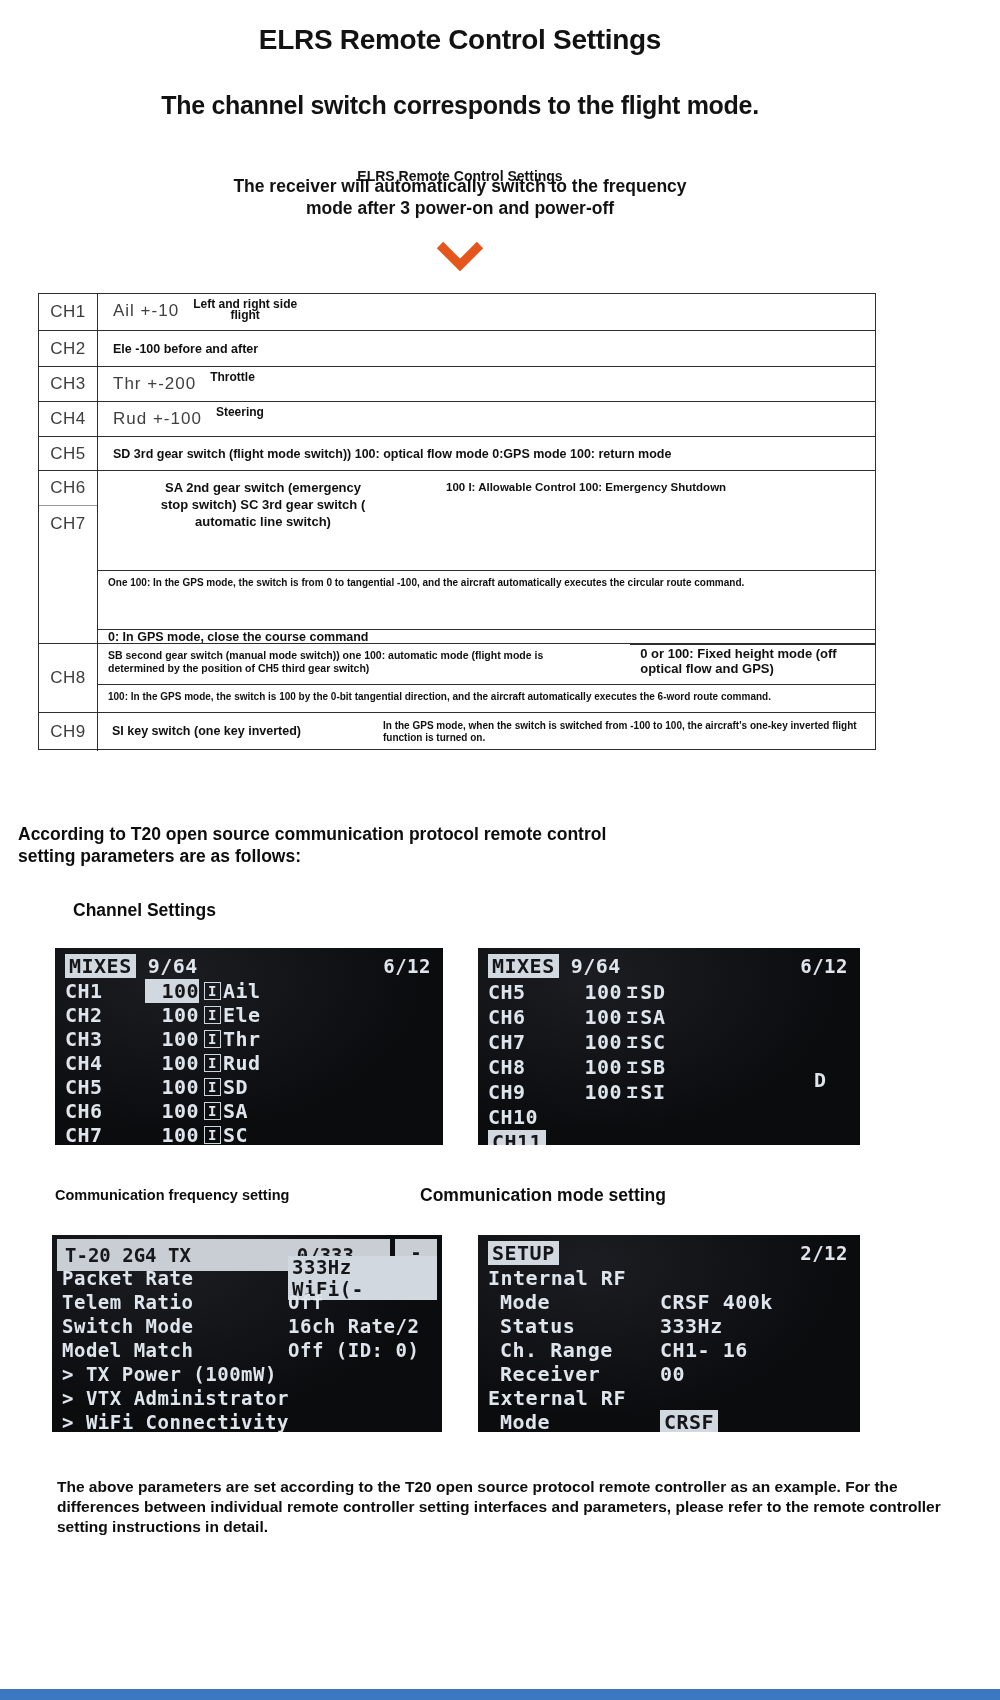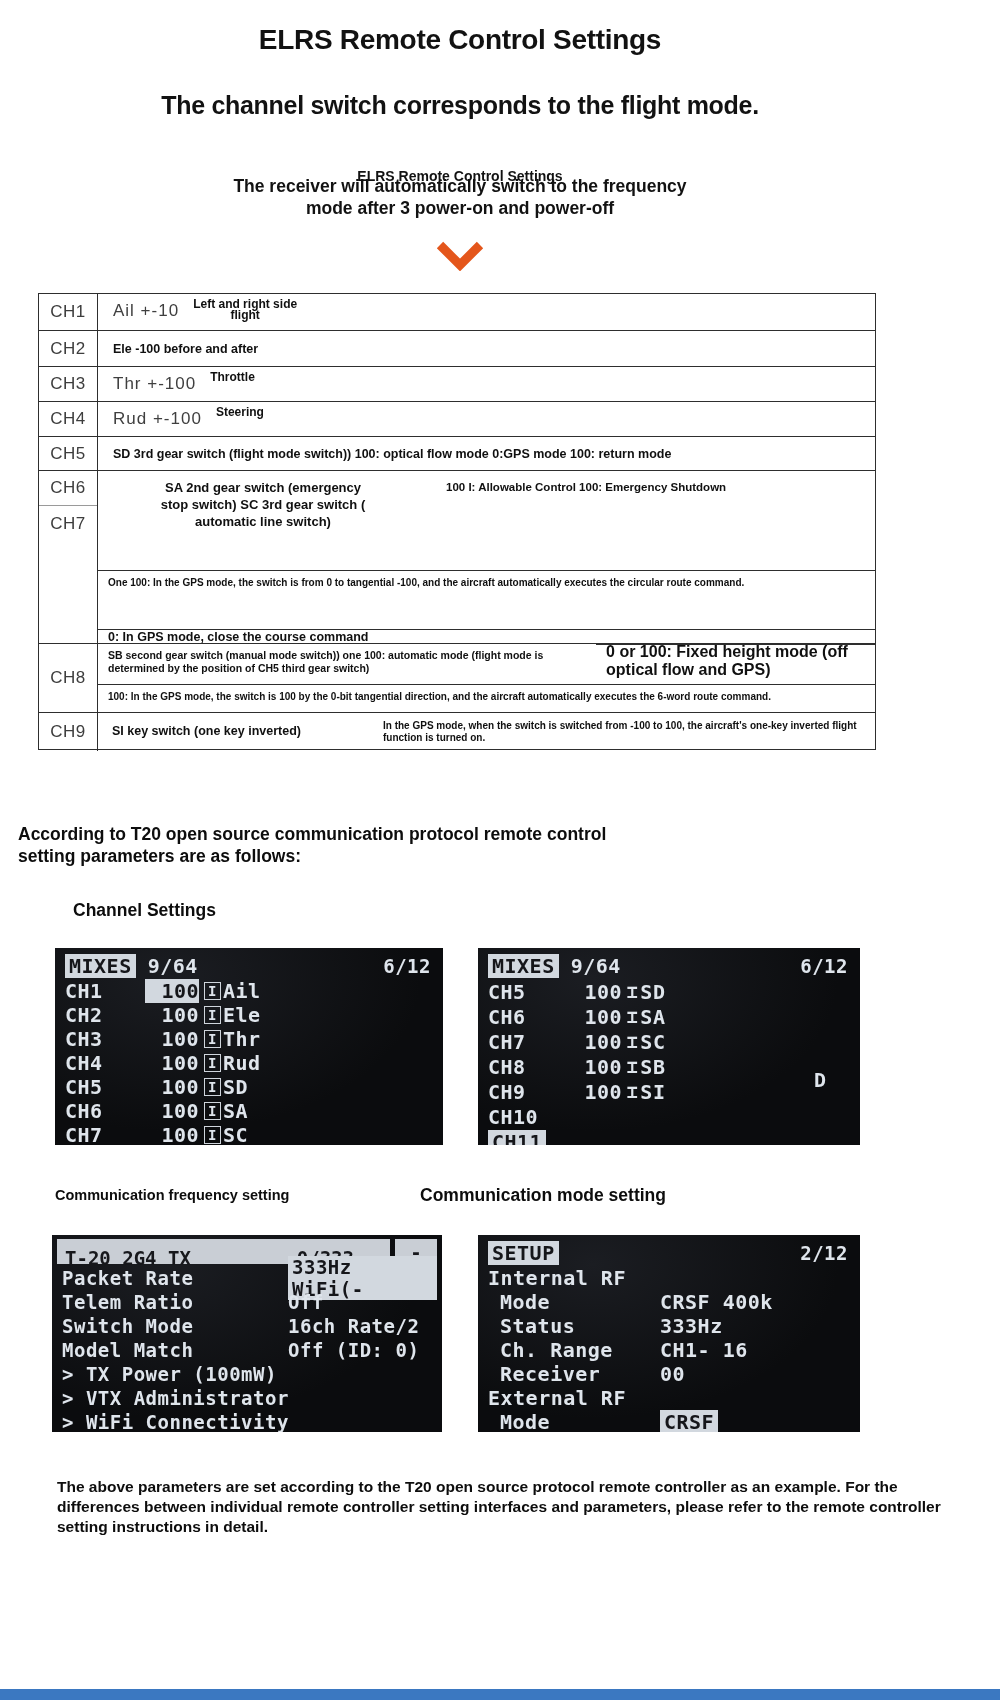--- a/index.html
+++ b/index.html
@@ -33,21 +33,21 @@
   .b67-content { flex:1; display:flex; flex-direction:column;gap:40px; }
   .b67-a { height:70px; display:flex; }
   .b67-a-left { width:330px; font-size:13px; font-weight:700; line-height:17px; text-align:center; padding-top:8px; color:#101010; }
   .b67-a-right { flex:1; font-size:11.5px; font-weight:700; padding:10px 0 0 18px; color:#101010; }
   .sub-row { border-top:1.5px solid #2e2e2e; }
   .sub-tiny { font-size:10px; font-weight:700; line-height:12px; padding:6px 14px 0 10px; color:#101010; }
   .s1 { height:37px; } .s2 { height:31px; display:flex; align-items:center; padding-left:10px; } .s3 { height:35px; }
   .block8 { height:69px; }
   .b8-content { flex:1; display:flex; flex-direction:row; }
   .b8-main { height:37px; font-size:10.5px; font-weight:700; line-height:13px; padding:5px 30px 0 10px; color:#101010; }
-  .b8-sub { height:32px; border-top:1.5px solid #2e2e2e; display:flex; align-items:center; padding-left:10px; font-size:16px; font-weight:700; color:#101010; }
+  .b8-sub { height:32px; border-top:1.5px solid #2e2e2e; display:flex; align-items:center; padding-left:10px; font-size:13px; font-weight:700; color:#101010; }
   .r9 { height:38px; }
   .r9-left { width:230px; font-size:12.5px; font-weight:700; padding:11px 0 0 14px; color:#101010; }
   .r9-right { flex:1; font-size:10px; font-weight:700; line-height:12px; padding:7px 10px 0 55px; color:#101010; }
 
   
   .t20-head { position:absolute; left:18px; top:824px; font-size:17.5px; font-weight:700; line-height:21.5px; color:#0d0d0d; }
   .chset-head { position:absolute; left:73px; top:900px; font-size:17.5px; font-weight:700; color:#0d0d0d; }
   .freq-label { position:absolute; left:55px; top:1187px; font-size:14.5px; font-weight:700; color:#0d0d0d; }
   .mode-label { position:absolute; left:420px; top:1185px; font-size:17.5px; font-weight:700; color:#0d0d0d; }
   .footer-text { position:absolute; left:57px; top:1477px; width:888px; font-size:15.5px; font-weight:700; line-height:20px; color:#0d0d0d; }
@@ -66,21 +66,21 @@
   .lcd-row { display:flex; align-items:center; height:24px; font-size:20px; letter-spacing:0.5px; }
   .scr2 .lcd-row { height:25px; }
   .lcd-ch { width:80px; }
   .lcd-val { width:54px; text-align:right; margin-right:5px; }
   .val-inv { background:#d2d8df; color:#15161a; }
   .sym-box { border:1.5px solid #cfd5dc; font-size:14px; line-height:16px; padding:0 3px; margin-right:2px; }
   .sym-plain { font-size:18px; margin-right:2px; }
   .side-letter { position:absolute; right:34px; top:120px; font-size:20px; }
   
   .s3-head { display:flex; height:25px; margin-bottom:2px; }
-  .s3-bar { flex:1; background:#c9ced5; color:#17181c; display:flex; padding:8px 8px; font-size:19px; }
+  .s3-bar { flex:1; background:#c9ced5; color:#17181c; display:flex; align-items:center; padding:16px 8px; font-size:19px; }
   .s3-bar-counter { margin-left:auto; margin-right:28px; }
   .s3-minus { width:42px; margin-left:5px; background:#c9ced5; color:#17181c; display:flex; align-items:center; justify-content:center; font-size:19px; }
   .s3-row { display:flex; align-items:center; height:24px; font-size:19px; letter-spacing:0.5px; padding-left:5px;gap:33px; }
   .s3-lbl { width:193px; }
   .s3-val { flex:1; }
   .s3-menu { height:24px; display:flex; align-items:center; font-size:19px; letter-spacing:0.5px; padding-left:5px; }
   
   .s4-row { display:flex; align-items:center; height:24px; font-size:20px; letter-spacing:0.5px; }
   .s4-lbl { width:172px; }
   .s4-lbl.indent { padding-left:12px; }
@@ -115,21 +115,21 @@
     </div>
 
     <div class="trow r2">
       <div class="lbl">CH2</div>
       <div class="content bold-sm">Ele -100 before and after</div>
     </div>
 
     <div class="trow r3">
       <div class="lbl">CH3</div>
       <div class="content cmain">
-        <span class="chan-val">Thr  +-100</span>
+        <span class="chan-val">Thr  +-200</span>
         <span class="chan-note">Throttle</span>
       </div>
     </div>
 
     <div class="trow r4">
       <div class="lbl">CH4</div>
       <div class="content cmain">
         <span class="chan-val">Rud  +-100</span>
         <span class="chan-note">Steering</span>
       </div>

